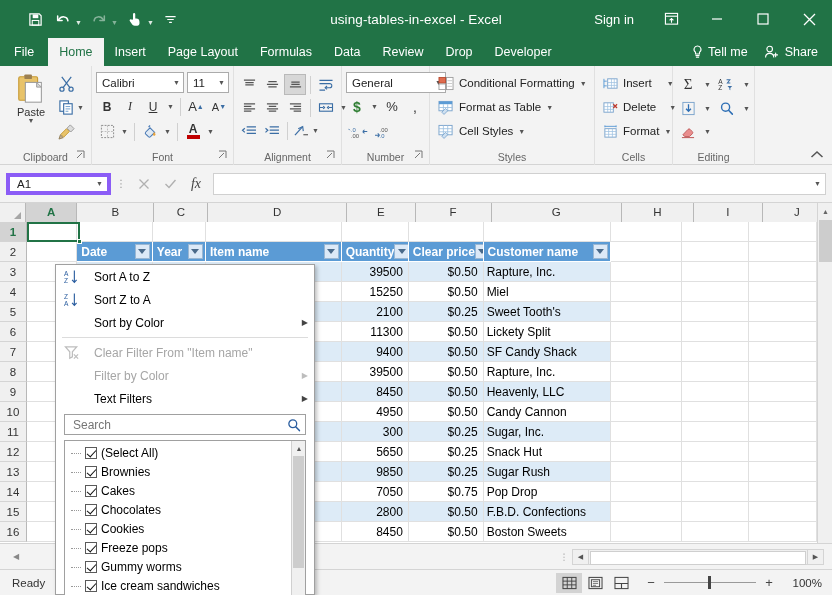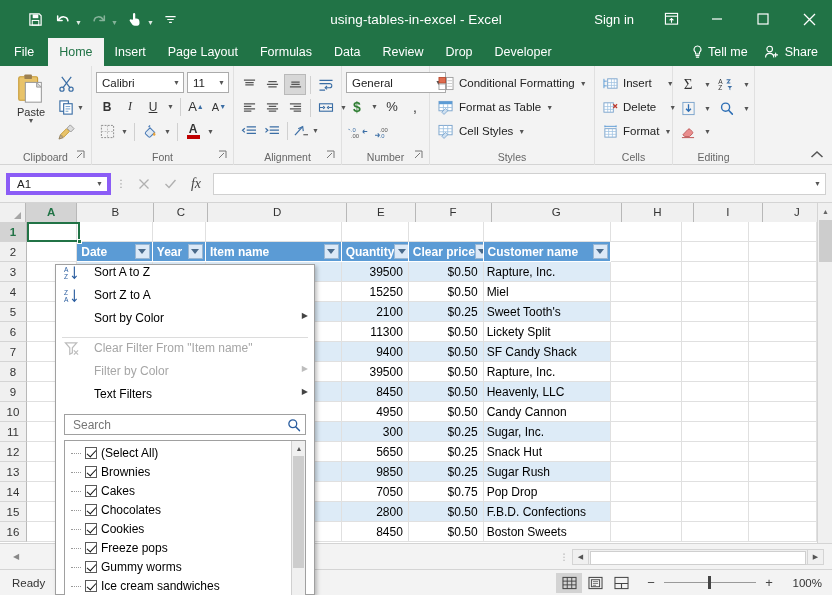--- a/index.html
+++ b/index.html
@@ -191,21 +191,21 @@
   }
   .vsb-thumb { position:absolute; top:17px; left:1px; width:13px; height:42px; background:#cdcdcd; }
 
   
   .fdrop {
     position:absolute; left:55px; top:264px; width:260px; height:331px;
     background:#fff; border:1px solid #a0a0a0; box-shadow:2px 2px 4px rgba(0,0,0,.25);
     z-index:40; font-size:12px; color:#000;
   }
   .fmi {
-    height:23px; display:flex; padding:0 6px 0 8px; gap:8px;
+    height:23px; display:flex; align-items:center; padding:0 6px 0 8px; gap:8px;
   }
   .fmi.disabled { color:#a6a6a6; }
   .fmi-ic { width:22px; text-align:center; flex:none; font-size:11px; color:#2a5d9f; }
   .fmi.disabled .fmi-ic { color:#bdbdbd; }
   .fmi-tx { flex:1; white-space:nowrap; }
   .fmi-ar { font-size:8px; color:#444; }
   .fmi.disabled .fmi-ar { color:#bdbdbd; }
   .fsep { height:1px; background:#dcdcdc; margin:3px 6px; }
   .fsearchwrap { padding:4px 8px 5px 8px; }
   .fsearch {

